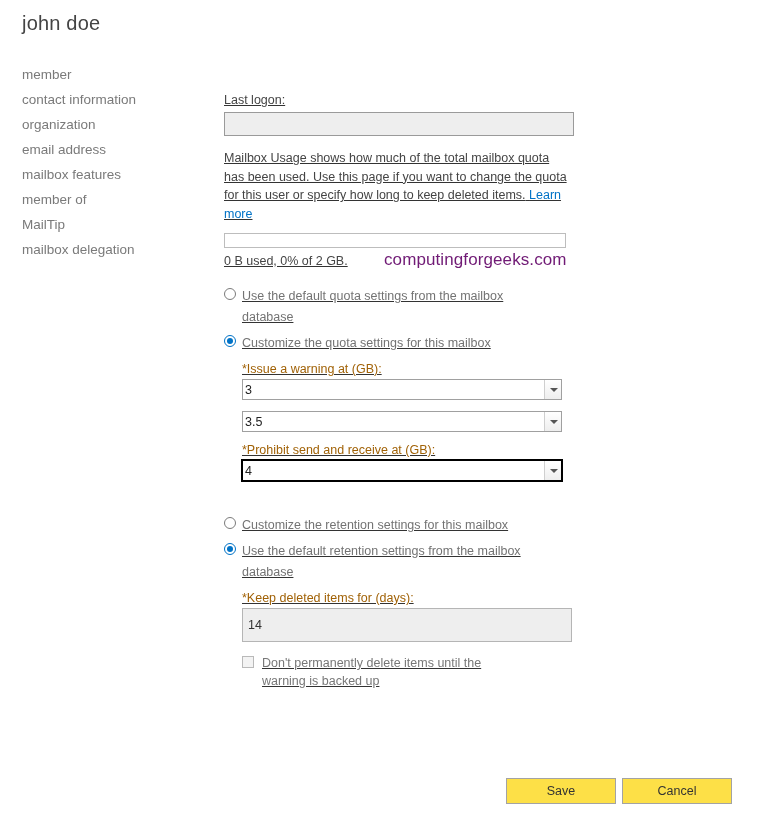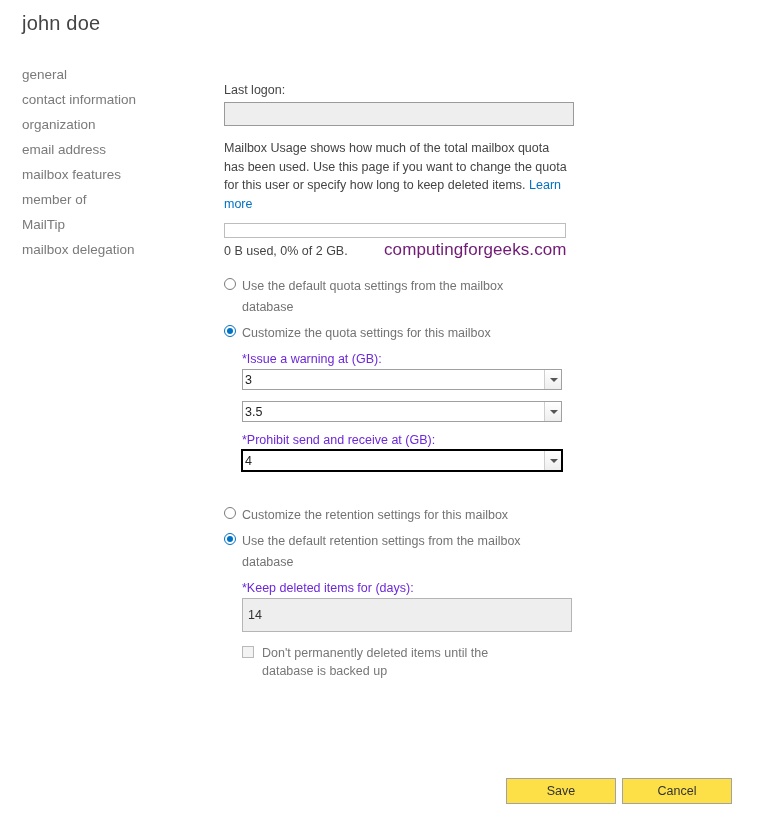--- a/index.html
+++ b/index.html
@@ -55,22 +55,23 @@
     border-bottom: 4px solid transparent;
     border-left: 5px solid #0072c6;
     display: none;
   }
   .nav-item.selected .arrow { display: block; }
 
   
   .content {
     position: absolute;
     left: 224px;
-    top: 82px;
+    top: 92px;
     width: 520px;
+    text-decoration: underline;
   }
   .label {
     font-size: 12.5px;
     color: #444444;
     line-height: 17px;
     margin-bottom: 3px;
   }
   .readonly-box {
     width: 350px;
     height: 24px;
@@ -142,21 +143,21 @@
     border-radius: 50%;
     background: #0072c6;
   }
 
   .field-group {
     margin-left: 18px;
     margin-top: 8px;
   }
   .field-label {
     font-size: 12.5px;
-    color: #6d28d9;
+    color: #a16207;
     margin-bottom: 3px;
   }
   .select-wrap {
     position: relative;
     width: 320px;
     height: 21px;
     margin-bottom: 11px;
   }
   .select-wrap.focused {
     width: 320px;
@@ -253,21 +254,21 @@
 </head>
 <body>
 
 <div id="page">
 
   <div class="page-title">john doe</div>
 
   <div class="sidebar">
     <div class="nav-item">
       
-      <span>general</span>
+      <span>member</span>
     </div>
     <div class="nav-item">
       
       <span>contact information</span>
     </div>
     <div class="nav-item">
       
       <span>organization</span>
     </div>
     <div class="nav-item">
@@ -354,21 +355,21 @@
       <span>Use the default retention settings from the mailbox database</span>
     </div>
 
     <div class="field-group">
       <div class="field-label">*Keep deleted items for (days):</div>
       <input class="readonly-input" type="text" readonly="" value="14" style="">
     </div>
 
     <div class="check-row">
       <span class="checkbox"></span>
-      <span>Don't permanently deleted items until the database is backed up</span>
+      <span>Don't permanently delete items until the warning is backed up</span>
     </div>
 
   </div>
 
   <div class="footer">
     <button class="btn btn-save">Save</button>
     <button class="btn btn-cancel">Cancel</button>
   </div>
 
 </div>

